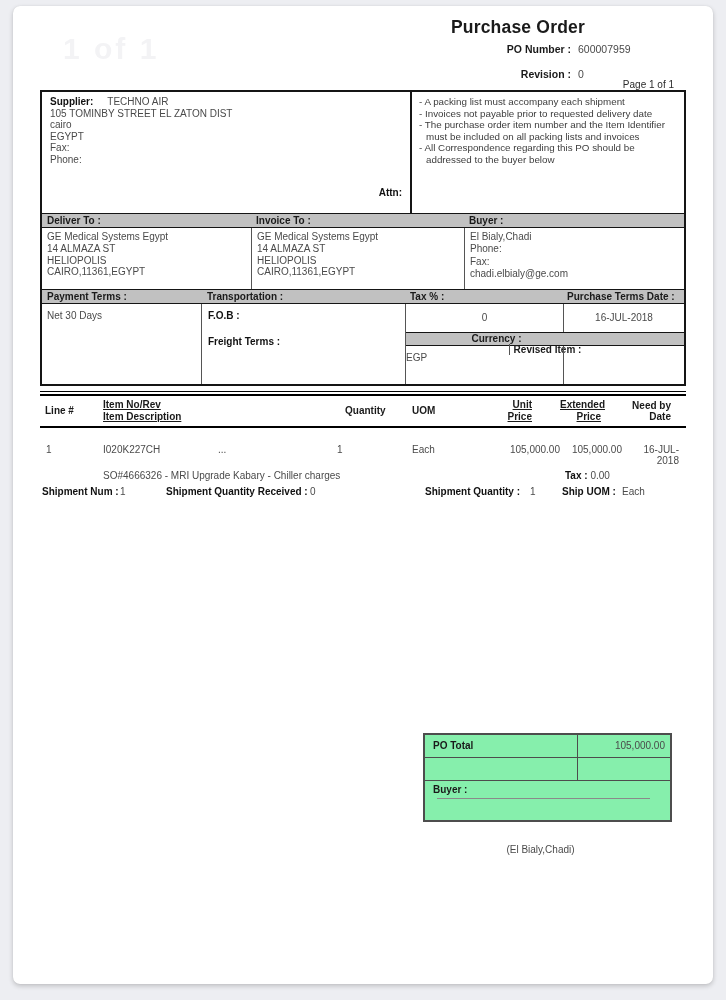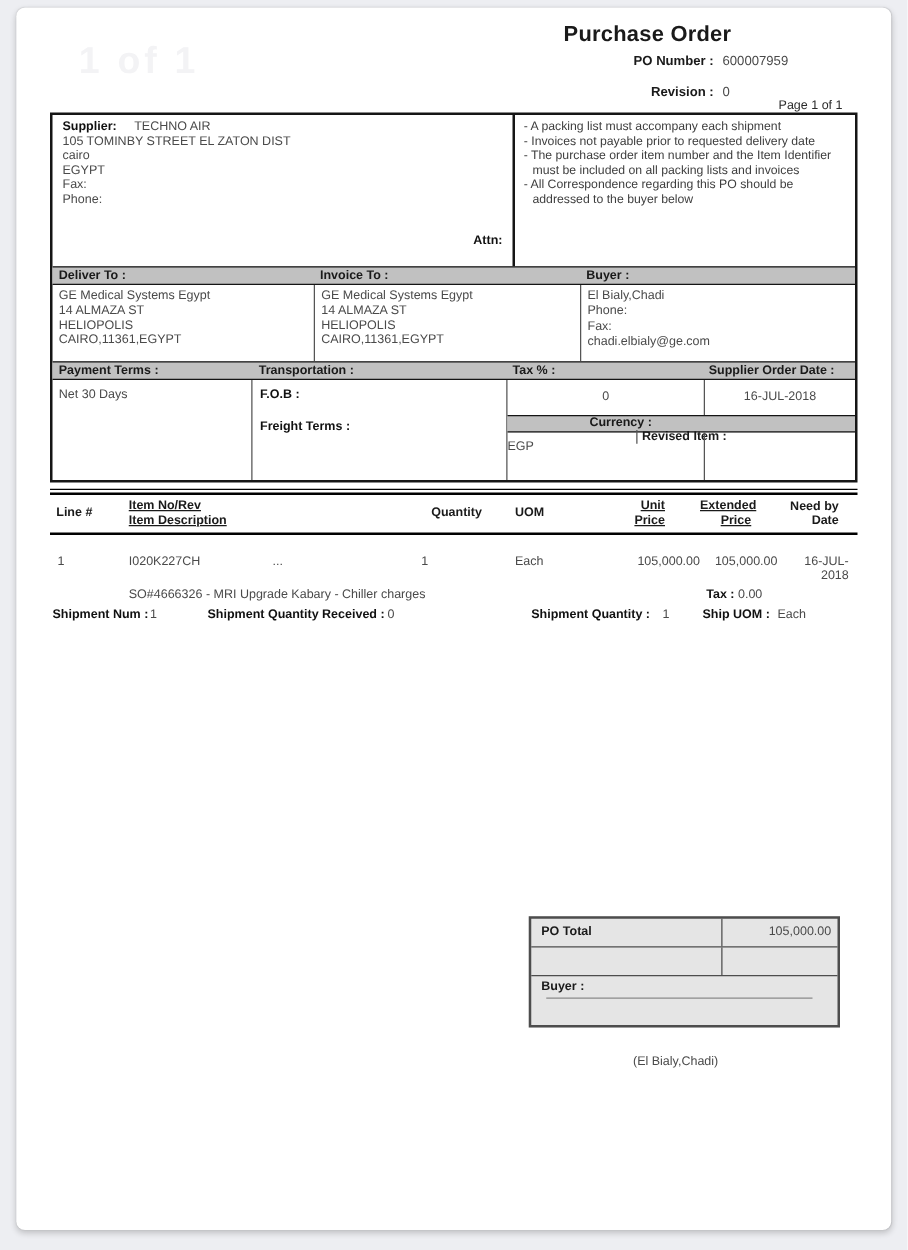--- a/index.html
+++ b/index.html
@@ -90,21 +90,21 @@
   .desc-row { position:relative; height:13px; margin-top:4px; font-size:10px; color:#4a4a4a; }
   .desc { position:absolute; left:63px; }
   .taxline { position:absolute; left:525px; color:#4a4a4a; }
   .ship-row { position:relative; height:14px; margin-top:3px; font-size:10px; }
   .ship-row span { position:absolute; white-space:nowrap; }
   .s-l1 { left:2px; }  .s-v1 { left:80px; color:#4a4a4a; }
   .s-l2 { left:126px; } .s-v2 { left:270px; color:#4a4a4a; }
   .s-l3 { left:385px; } .s-v3 { left:490px; color:#4a4a4a; }
   .s-l4 { left:522px; } .s-v4 { left:582px; color:#4a4a4a; }
   
-  .po-total { position:absolute; left:410px; top:727px; width:249px; height:89px; border:2px solid #4d4d4d; background:#e5e5e5; font-size:10px; }
+  .po-total { position:absolute; left:410px; top:727px; width:249px; height:89px; border:2px solid #4d4d4d; background:#86efac; font-size:10px; }
   .pt-row { display:flex; height:23px; border-bottom:1px solid #4d4d4d; }
   .pt-label { width:152px; padding:5px 0 0 8px; font-weight:bold; }
   .pt-val { flex:1; border-left:1px solid #4d4d4d; text-align:right; padding:5px 5px 0 0; color:#4a4a4a; }
   .pt-buyer { position:relative; height:37px; }
   .pt-buyer-label { position:absolute; left:8px; top:3px; font-weight:bold; }
   .sig-line { position:absolute; left:12px; right:20px; top:17px; border-top:1.2px solid #8a8a8a; }
   .sig-name { position:absolute; top:19px; left:0; right:14px; text-align:center; color:#4a4a4a;margin-top:44px; }
 </style>
 </head>
 <body>
@@ -172,21 +172,21 @@
         <div>Phone:</div>
         <div>Fax:</div>
         <div>chadi.elbialy@ge.com</div>
       </div>
     </div>
 
     <div class="band">
       <div class="b4-c1">Payment Terms :</div>
       <div class="b4-c2">Transportation :</div>
       <div class="b4-c3">Tax % :</div>
-      <div class="b4-c4">Supplier Order Date :</div>
+      <div class="b4-c4">Purchase Terms Date :</div>
     </div>
     <div class="terms-row">
       <div class="t-c1">Net 30 Days</div>
       <div class="t-c2">
         <div class="label">F.O.B :</div>
         <div class="label freight">Freight Terms :</div>
       </div>
       <div class="t-right">
         <div class="t-vals">
           <div class="tv-tax">0</div>

